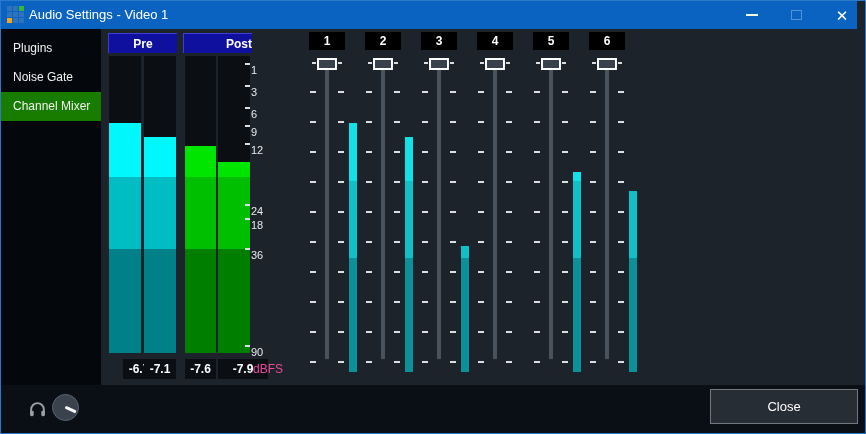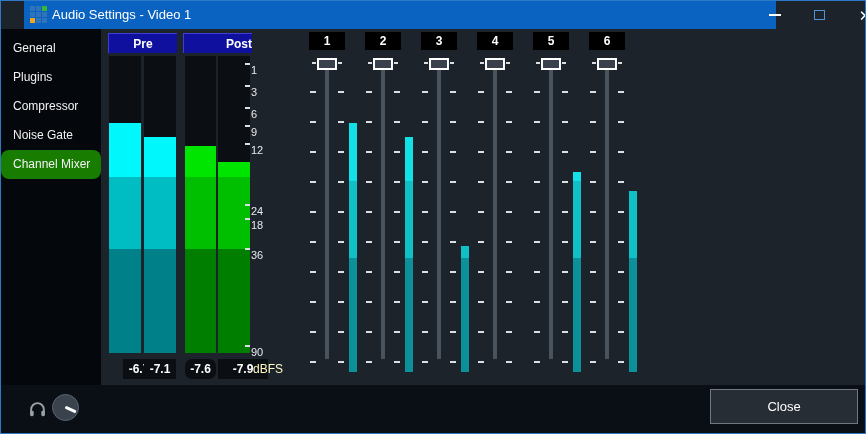--- a/index.html
+++ b/index.html
@@ -10,46 +10,46 @@
     --green_bright:#00e500; --green_mid:#00bf00; --green_dark:#007e00;
     --chm_bright:#12e2e7; --chm_mid:#0fc0c7; --chm_dark:#0c919b;
     --track:#49535e; --tick:#d9dfe3; --close_bg:#272d34; --close_border:#6f7883;
   }
   *{margin:0;padding:0;box-sizing:border-box;}
   body{background:#333;font-family:"Liberation Sans",sans-serif;}
   .abs{position:absolute;}
   #window{position:relative;width:866px;height:434px;background:var(--content_bg);
     border:1px solid var(--window_border);overflow:hidden;}
   
-  .titlebar{left:0;top:0;width:752px;height:28px;background:var(--titlebar);margin-left:23px;}
+  .titlebar{left:0;top:0;width:856px;height:28px;background:var(--titlebar);}
   .logo{left:6px;top:5px;width:17px;height:17px;display:grid;
     grid-template-columns:repeat(3,5px);grid-template-rows:repeat(3,5px);gap:1px;}
   .logo div{width:5px;height:5px;background:#2f74ba;}
   .logo .g{background:#35b83a;} .logo .o{background:#f2a71b;}
   .title{left:28px;top:0;height:28px;line-height:28px;color:#fff;font-size:13px;white-space:nowrap;}
   .capbtn{top:0;width:40px;height:28px;display:flex;align-items:center;justify-content:center;}
   .min-glyph{width:12px;height:2px;background:#fff;}
   .max-glyph{width:11px;height:10px;border:1px solid #4f94d8;}
   .x-glyph{color:#fff;font-size:15px;line-height:15px;}
   
   .sidebar{left:0;top:28px;width:100px;height:356px;background:var(--sidebar_bg);}
   .side-item{position:relative;margin-top:0;height:29px;line-height:29px;color:#f2f2f2;
     font-size:12px;padding-left:12px;cursor:default;white-space:nowrap;}
   .side-spacer{height:5px;}
-  .side-item.selected{background:var(--selected_green);border-radius:8px;}
+  .side-item.selected{background:var(--selected_green);}
   
   .hdr{top:32px;height:20px;background:var(--header_navy);color:#fff;font-size:12px;
     font-weight:bold;text-align:center;line-height:20px;border-top:1px solid #3d3dd8;border-left:1px solid #3d3dd8;}
   .lane{top:55px;height:297px;}
   .lane.cyan{background:linear-gradient(to bottom,var(--cyan_bright) 0 121px,var(--cyan_mid) 121px 193px,var(--cyan_dark) 193px 297px);}
   .lane.green{background:linear-gradient(to bottom,var(--green_bright) 0 121px,var(--green_mid) 121px 193px,var(--green_dark) 193px 297px);}
   .unlit{left:0;top:0;width:100%;background:var(--panel_black);}
   .vbox{top:358px;height:20px;background:var(--panel_black);color:#fff;font-size:12px;
     font-weight:bold;text-align:center;line-height:20px;}
-  .dbfs{top:358px;height:20px;line-height:20px;color:#fef9c3;font-size:12px;}
+  .dbfs{top:358px;height:20px;line-height:20px;color:#ec4899;font-size:12px;}
   
   .scale-row{left:244px;width:30px;height:16px;color:#e8eaec;font-size:11px;}
   .scale-row .dash{position:absolute;left:0;top:0;width:5px;height:2px;background:var(--tick);}
   .scale-row .num{position:absolute;left:6px;top:1px;line-height:13px;}
   
   .channel{top:0;width:56px;height:384px;}
   .ch-label{position:absolute;left:10px;top:31px;width:36px;height:18px;background:#000;
     color:#fff;font-size:12px;font-weight:bold;text-align:center;line-height:18px;}
   .fader-track{position:absolute;left:26px;top:68px;width:4px;height:290px;background:var(--track);}
   .fader-handle{position:absolute;left:18px;top:57px;width:20px;height:12px;
@@ -96,23 +96,21 @@
     <div class="abs capbtn" style="left:775px;">
         <div class="max-glyph"></div>
       </div>
     <div class="abs capbtn" style="left:821px;">
         <div class="x-glyph">✕</div>
       </div>
   </div>
 
   <div class="abs sidebar">
     <div class="side-spacer"></div>
-    <div class="side-item"><span>General</span></div>
     <div class="side-item"><span>Plugins</span></div>
-    <div class="side-item"><span>Compressor</span></div>
     <div class="side-item"><span>Noise Gate</span></div>
     <div class="side-item selected"><span>Channel Mixer</span></div>
   </div>
 
   <div class="abs hdr" style="left:107px;width:69px;">Pre</div>
   <div class="abs hdr" style="left:182px;width:69px;text-align:right;">Post</div>
 
   <div class="abs lane cyan" style="left:108px;width:32px;">
     <div class="abs unlit" style="height: 67px;"></div>
   </div>
@@ -121,21 +119,21 @@
   </div>
   <div class="abs lane green" style="left:184px;width:31px;">
     <div class="abs unlit" style="height: 90px;"></div>
   </div>
   <div class="abs lane green" style="left:217px;width:32px;">
     <div class="abs unlit" style="height: 106px;"></div>
   </div>
 
   <div class="abs vbox" style="left:98px;width:32px;margin-left:24px;">-6.7</div>
   <div class="abs vbox" style="left:143px;width:32px;">-7.1</div>
-  <div class="abs vbox" style="left:184px;width:31px;border-radius:7px;">-7.6</div>
+  <div class="abs vbox" style="left:184px;width:31px;">-7.6</div>
   <div class="abs vbox" style="left:217px;width:50px;">-7.9</div>
   <div class="abs dbfs" style="left:252px;">dBFS</div>
 
   <div class="abs scale-row" style="top:62px;">
       <span class="dash"></span>
       <span class="num">1</span>
     </div>
   <div class="abs scale-row" style="top:84px;">
       <span class="dash"></span>
       <span class="num">3</span>

